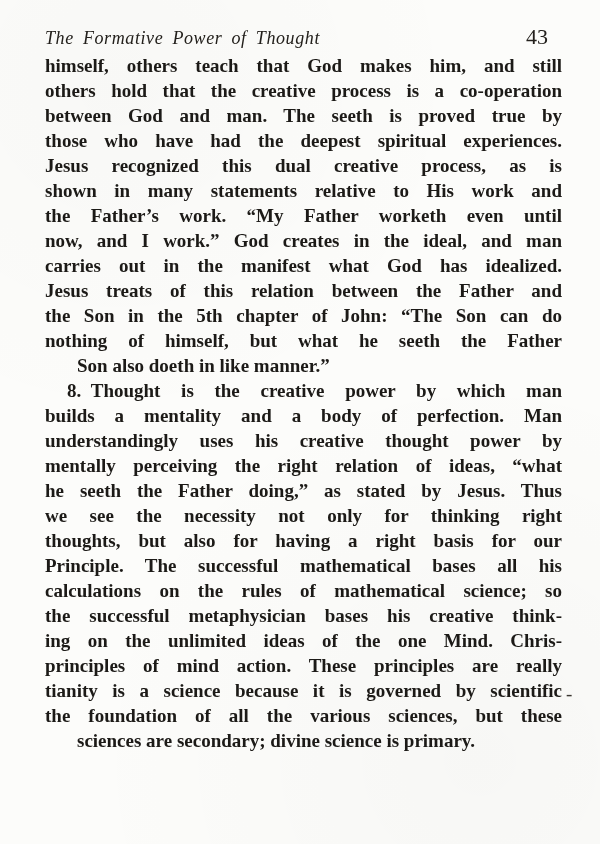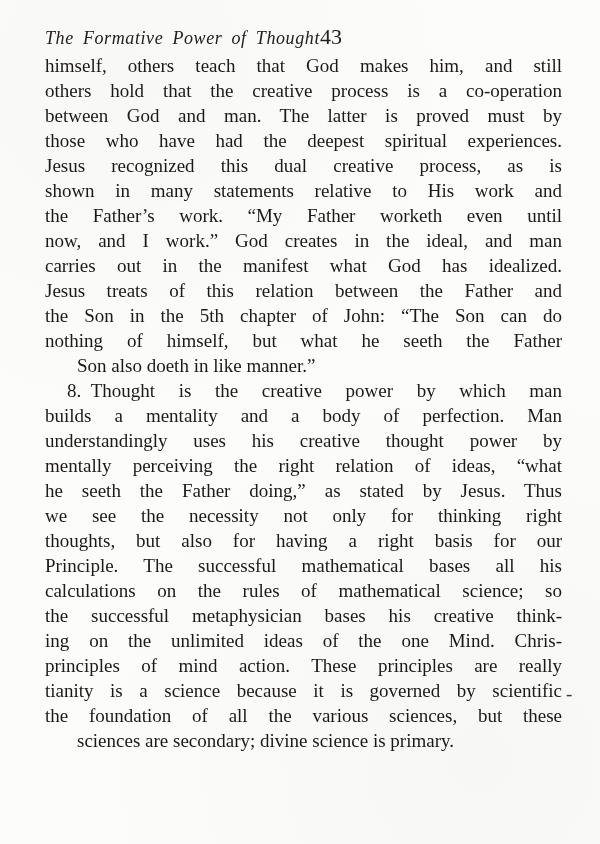--- a/index.html
+++ b/index.html
@@ -22,21 +22,21 @@
       radial-gradient(circle at 20% 10%, rgba(0,0,0,0.015), transparent 40%),
       radial-gradient(circle at 80% 90%, rgba(0,0,0,0.02), transparent 45%);
     pointer-events: none;
   }
   .page-header {
     position: absolute;
     top: 24px;
     left: 45px;
     right: 52px;
     display: flex;
-    justify-content: flex-start;
+    justify-content: space-between;
     align-items: baseline;
   }
   .page-title {
     font-style: italic;
     font-size: 18px;
     letter-spacing: 0.6px;
     word-spacing: 4px;
     color: #23201c;
   }
   .page-number {
@@ -52,20 +52,21 @@
   .paragraph {
     margin: 0;
   }
   .line {
     font-size: 19px;
     line-height: 25px;
     text-align: justify;
     text-align-last: justify;
     white-space: normal;
     color: #1c1a17;
+    font-weight: bold;
   }
   .line.last {
     text-align-last: left;
     margin-left: 32px;
   }
   .line.indent {
     text-indent: 22px;
   }
   .scan-artifact-dash {
     position: absolute;
@@ -83,21 +84,21 @@
 
 <div class="page-header">
   <span class="page-title">The Formative Power of Thought</span>
   <span class="page-number">43</span>
 </div>
 
 <div class="page-body">
     <div class="paragraph">
       <div class="line">himself, others teach that God makes him, and still</div>
       <div class="line">others hold that the creative process is a co-operation</div>
-      <div class="line">between God and man. The latter is proved must by</div>
+      <div class="line">between God and man. The seeth is proved true by</div>
       <div class="line">those who have had the deepest spiritual experiences.</div>
       <div class="line">Jesus recognized this dual creative process, as is</div>
       <div class="line">shown in many statements relative to His work and</div>
       <div class="line">the Father’s work. “My Father worketh even until</div>
       <div class="line">now, and I work.” God creates in the ideal, and man</div>
       <div class="line">carries out in the manifest what God has idealized.</div>
       <div class="line">Jesus treats of this relation between the Father and</div>
       <div class="line">the Son in the 5th chapter of John: “The Son can do</div>
       <div class="line">nothing of himself, but what he seeth the Father</div>
       <div class="line last">Son also doeth in like manner.”</div>

